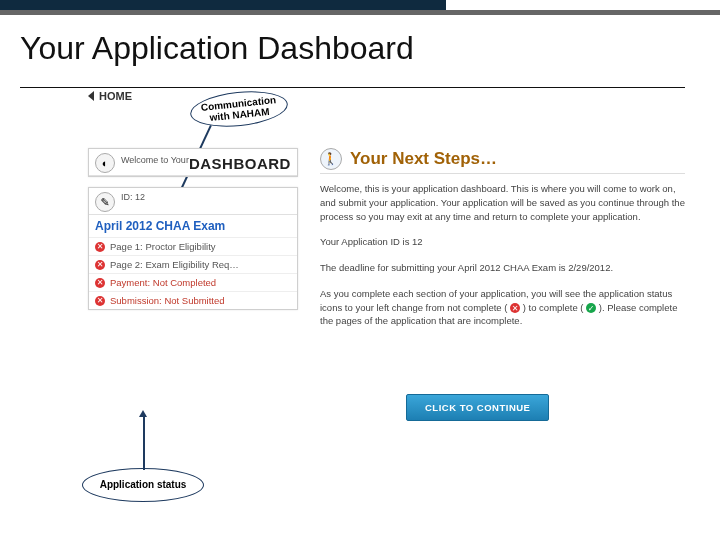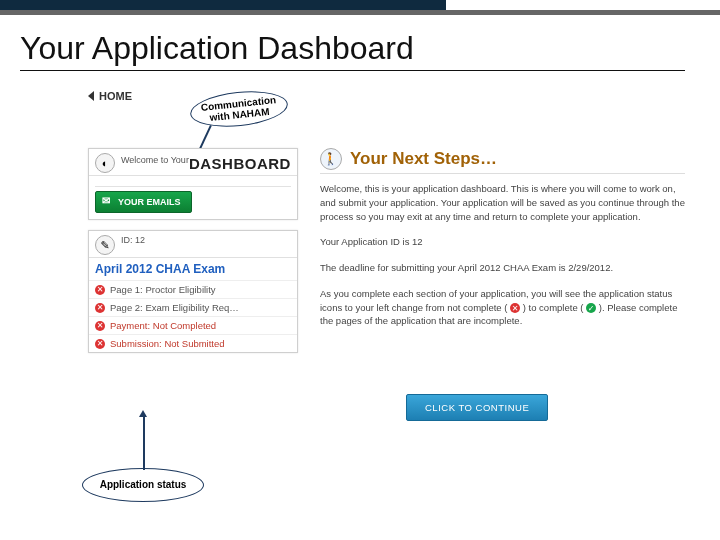--- a/index.html
+++ b/index.html
@@ -10,21 +10,21 @@
   .under-stripe { position: absolute; top: 10px; left: 0; width: 100%; height: 5px; background: #666; }
 
   .page-title {
     font-family: "Trebuchet MS", Arial, sans-serif;
     font-size: 32px;
     font-weight: 400;
     position: absolute;
     top: 30px; left: 20px;
     color: #111;
     border-bottom: 1.5px solid #111;
-    padding-bottom: 3px;
+    padding-bottom: 20px;
     width: 665px;
   }
 
   .home-link {
     position: absolute;
     top: 90px; left: 88px;
     font-size: 11px; font-weight: bold;
     color: #333; display: flex; align-items: center; gap: 5px;
   }
   .home-link .tri { width: 0; height: 0; border-top: 5px solid transparent; border-bottom: 5px solid transparent; border-right: 6px solid #333; }
@@ -136,21 +136,21 @@
   .ns-head h2 { font-size: 17px; font-weight: bold; color: #a16207; }
   .right-col p { font-size: 9.5px; color: #444; line-height: 1.45; margin-bottom: 12px; }
   .mini-ic { width:10px; height:10px; border-radius:50%; display:inline-flex; align-items:center; justify-content:center; font-size:8px; color:#fff;}
   .mini-ic.x { background:#d33; }
   .mini-ic.v { background:#17a64b; }
 
   .btn-continue {
     display: inline-block;
     background: linear-gradient(#3aa6d9,#1d7fb3);
     border: 1px solid #156a97;
-    color: #fff; font-size: 9.5px; font-weight: normal;
+    color: #fff; font-size: 9.5px; font-weight: bold;
     padding: 7px 18px;
     border-radius: 2px;
     margin-left: 86px;
     margin-top: 54px;
     letter-spacing: .5px;
   }
 </style>
 </head>
 <body>
 
@@ -173,24 +173,20 @@
 
 <div class="left-col">
 
   <div class="panel">
     <div class="panel-head">
       <div class="icon-circ">◐</div>
       <div class="stack">
         <span class="small">Welcome to Your</span>
         <h3>DASHBOARD</h3>
       </div>
-    </div>
-    <div class="panel-body">
-      <div class="sep"></div>
-      <span class="btn-emails">YOUR EMAILS</span>
     </div>
   </div>
 
   <div class="panel">
     <div class="panel-head" style="align-items:flex-start;">
       <div class="icon-circ">✎</div>
       <div class="stack">
         <span class="small">ID: 12</span>
       </div>
     </div>

